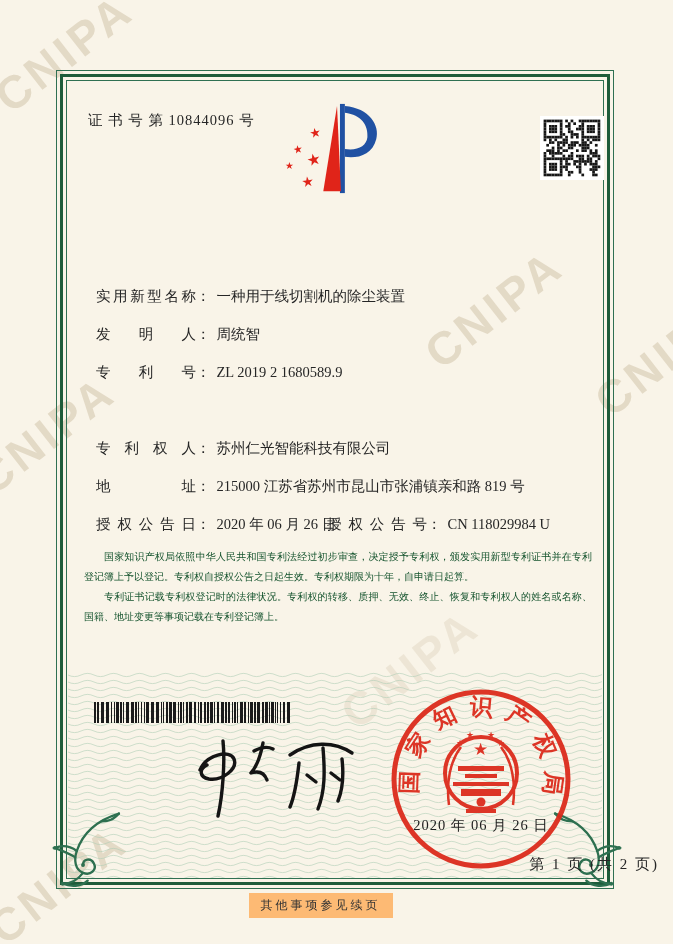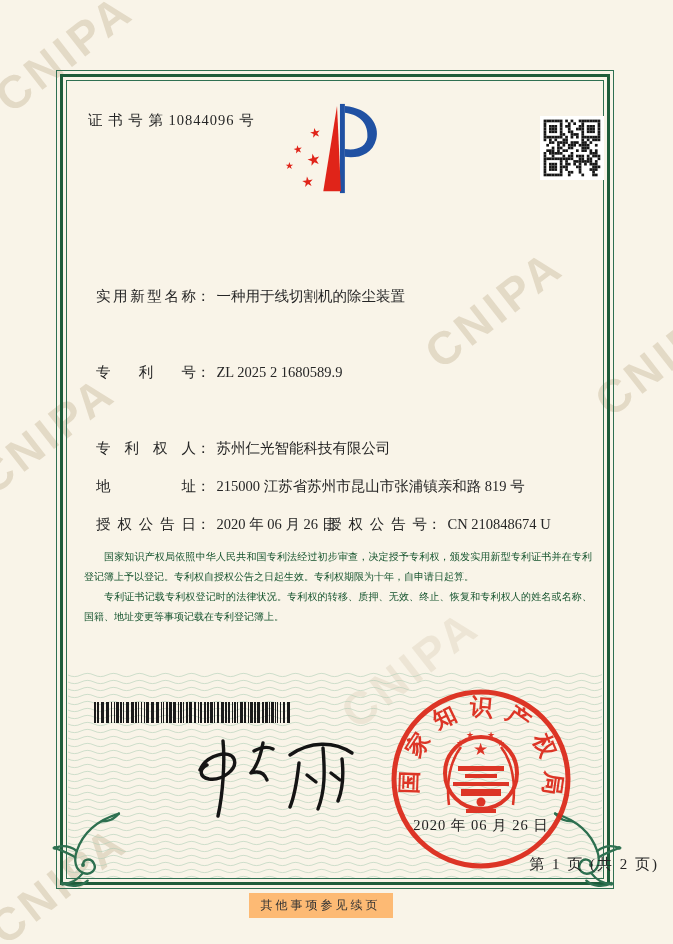--- a/index.html
+++ b/index.html
@@ -366,34 +366,37 @@
         <rect x="41.400000000000006" y="57.6" width="2.7" height="2.7" fill="#161616"></rect>
         <rect x="52.2" y="57.6" width="2.7" height="2.7" fill="#161616"></rect>
         <rect x="54.900000000000006" y="57.6" width="2.7" height="2.7" fill="#161616"></rect>
       </svg>
   </div>
 
 
   <div class="abs z2 field" style="top:287px;">
     <span class="flabel">实用新型名称</span><span>：</span><span class="fvalue">一种用于线切割机的除尘装置</span>
   </div>
+  <div class="abs z2 field" style="top:325px;">
+    <span class="flabel">发明人</span><span>：</span><span class="fvalue">周统智</span>
+  </div>
   <div class="abs z2 field" style="top:363px;">
-    <span class="flabel">专利号</span><span>：</span><span class="fvalue">ZL 2025 2 1680589.9</span>
+    <span class="flabel">专利号</span><span>：</span><span class="fvalue">ZL 2019 2 1680589.9</span>
   </div>
   <div class="abs z2 field" style="top:439px;">
     <span class="flabel">专利权人</span><span>：</span><span class="fvalue">苏州仁光智能科技有限公司</span>
   </div>
   <div class="abs z2 field" style="top:477px;">
     <span class="flabel">地址</span><span>：</span><span class="fvalue">215000 江苏省苏州市昆山市张浦镇亲和路 819 号</span>
   </div>
 
   <div class="abs z2 field" style="top:515px;width:520px;">
     <span class="flabel">授权公告日</span><span>：</span><span class="fvalue">2020 年 06 月 26 日</span>
     <span class="grant2">
-      <span class="flabel">授权公告号</span><span>：</span><span class="fvalue">CN 210848674 U</span>
+      <span class="flabel">授权公告号</span><span>：</span><span class="fvalue">CN 118029984 U</span>
     </span>
   </div>
 
   <div class="abs z2 paras">
     <p>国家知识产权局依照中华人民共和国专利法经过初步审查，决定授予专利权，颁发实用新型专利证书并在专利登记簿上予以登记。专利权自授权公告之日起生效。专利权期限为十年，自申请日起算。</p>
     <p>专利证书记载专利权登记时的法律状况。专利权的转移、质押、无效、终止、恢复和专利权人的姓名或名称、国籍、地址变更等事项记载在专利登记簿上。</p>
   </div>
 
   <div class="abs z2" style="left:94px;top:702px;">
     <svg id="barcode" width="198" height="21">

